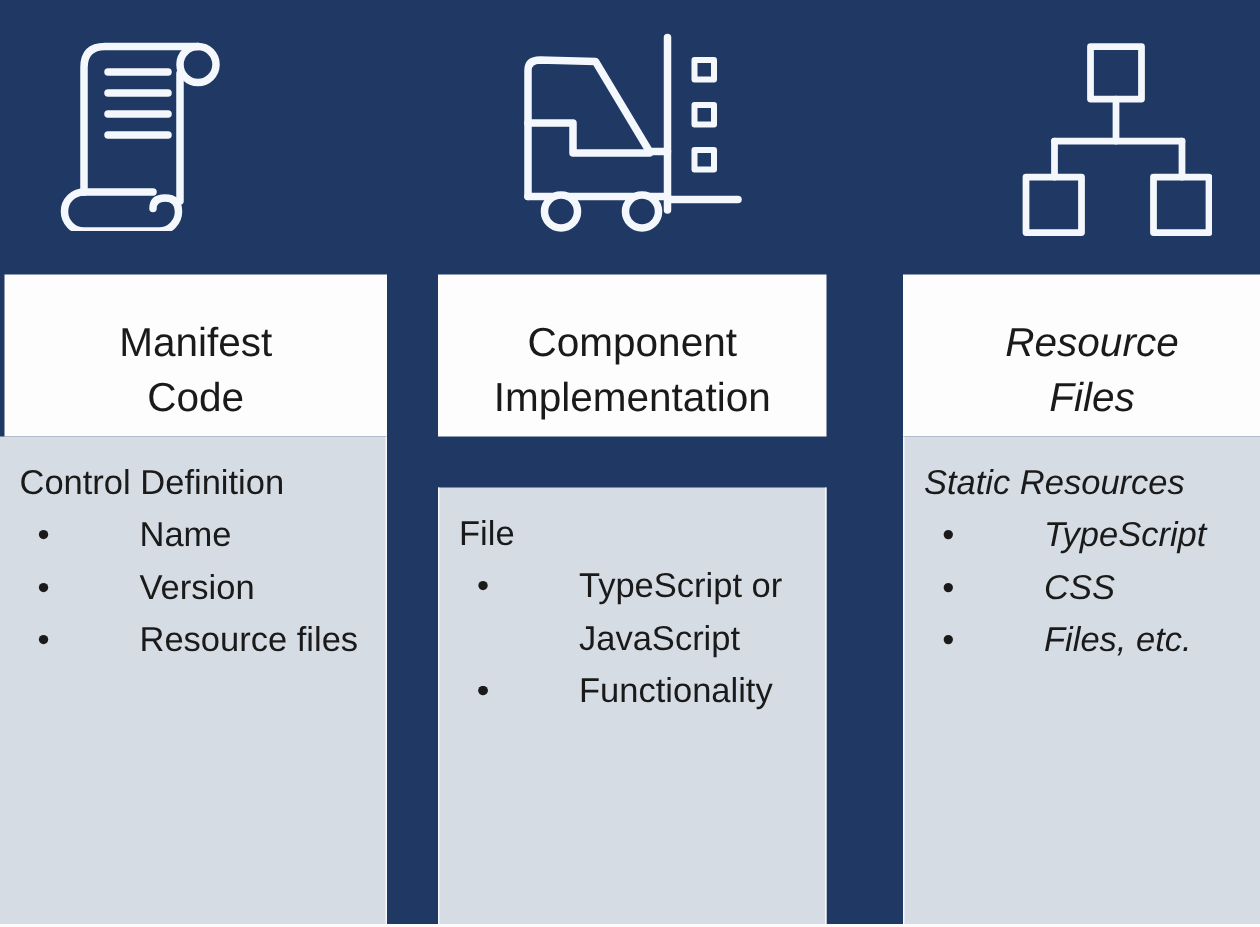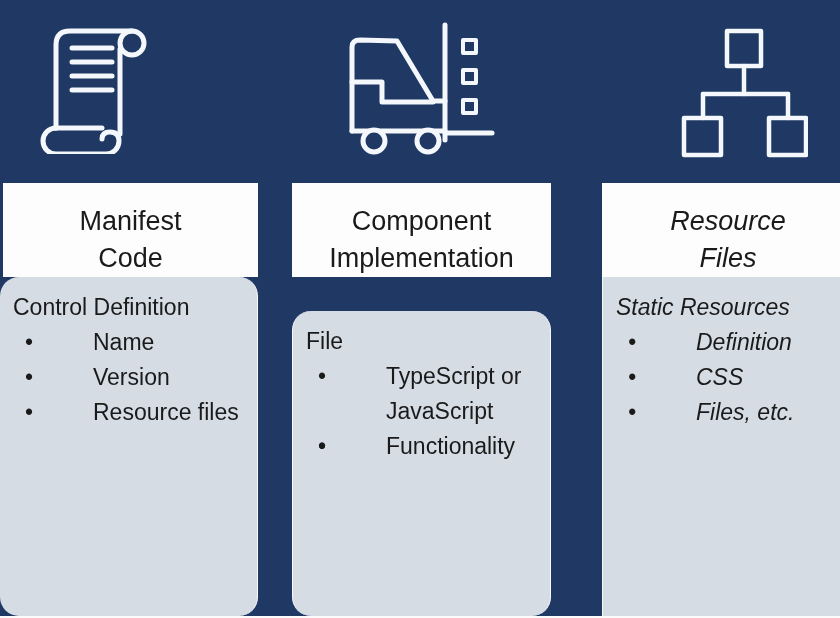--- a/index.html
+++ b/index.html
@@ -22,34 +22,34 @@
   .svg-scroll{left:38px;top:20px;}
   .svg-forklift{left:348px;top:14px;}
   .svg-tree{left:680px;top:26px;}
 
   .col{position:absolute;top:183px;height:433px;display:flex;flex-direction:column;}
   .col1{left:0;width:258px;}
   .col2{left:292px;width:259px;gap:34px;}
   .col3{left:602px;width:257px;font-style:italic;}
 
   .hdr{
-    height:94px;background:var(--color-header-bg);
+    height:108px;background:var(--color-header-bg);
     display:flex;flex-direction:column;justify-content:center;align-items:center;
     font-size:27px;line-height:37px;padding-top:20px;box-sizing:border-box;
     text-align:center;
   }
   .col1 .hdr{margin-left:3px;}
   .col3 .hdr{margin-right:5px;}
 
   .bod{
     flex:1;background:var(--color-body-bg);
     padding:13px 8px 0 13px;box-sizing:border-box;
     font-size:23px;line-height:35px;
   }
-  .bod.edge-r{border-right:1px solid var(--color-hairline);border-radius:19px;}
+  .bod.edge-r{border-right:1px solid var(--color-hairline);}
   .bod.edge-l{border-left:1px solid var(--color-hairline);}
 
   .heading{white-space:nowrap;}
   .li{position:relative;padding-left:80px;}
   .dot{position:absolute;left:12px;top:0;}
   .dot::before{content:"\2022";}
 
   .bottom-strip{
     position:absolute;left:0;bottom:0;width:840px;height:2px;
     background:var(--color-bottom-strip);
@@ -144,21 +144,21 @@
 
   <div class="col col3">
     <div class="hdr">
       <div>Resource</div>
       <div>Files</div>
     </div>
     <div class="bod edge-l">
       <div class="heading">Static Resources</div>
       <div class="li">
         <span class="dot"></span>
-        <span>Definition</span>
+        <span>TypeScript</span>
       </div>
       <div class="li">
         <span class="dot"></span>
         <span>CSS</span>
       </div>
       <div class="li">
         <span class="dot"></span>
         <span>Files, etc.</span>
       </div>
     </div>

